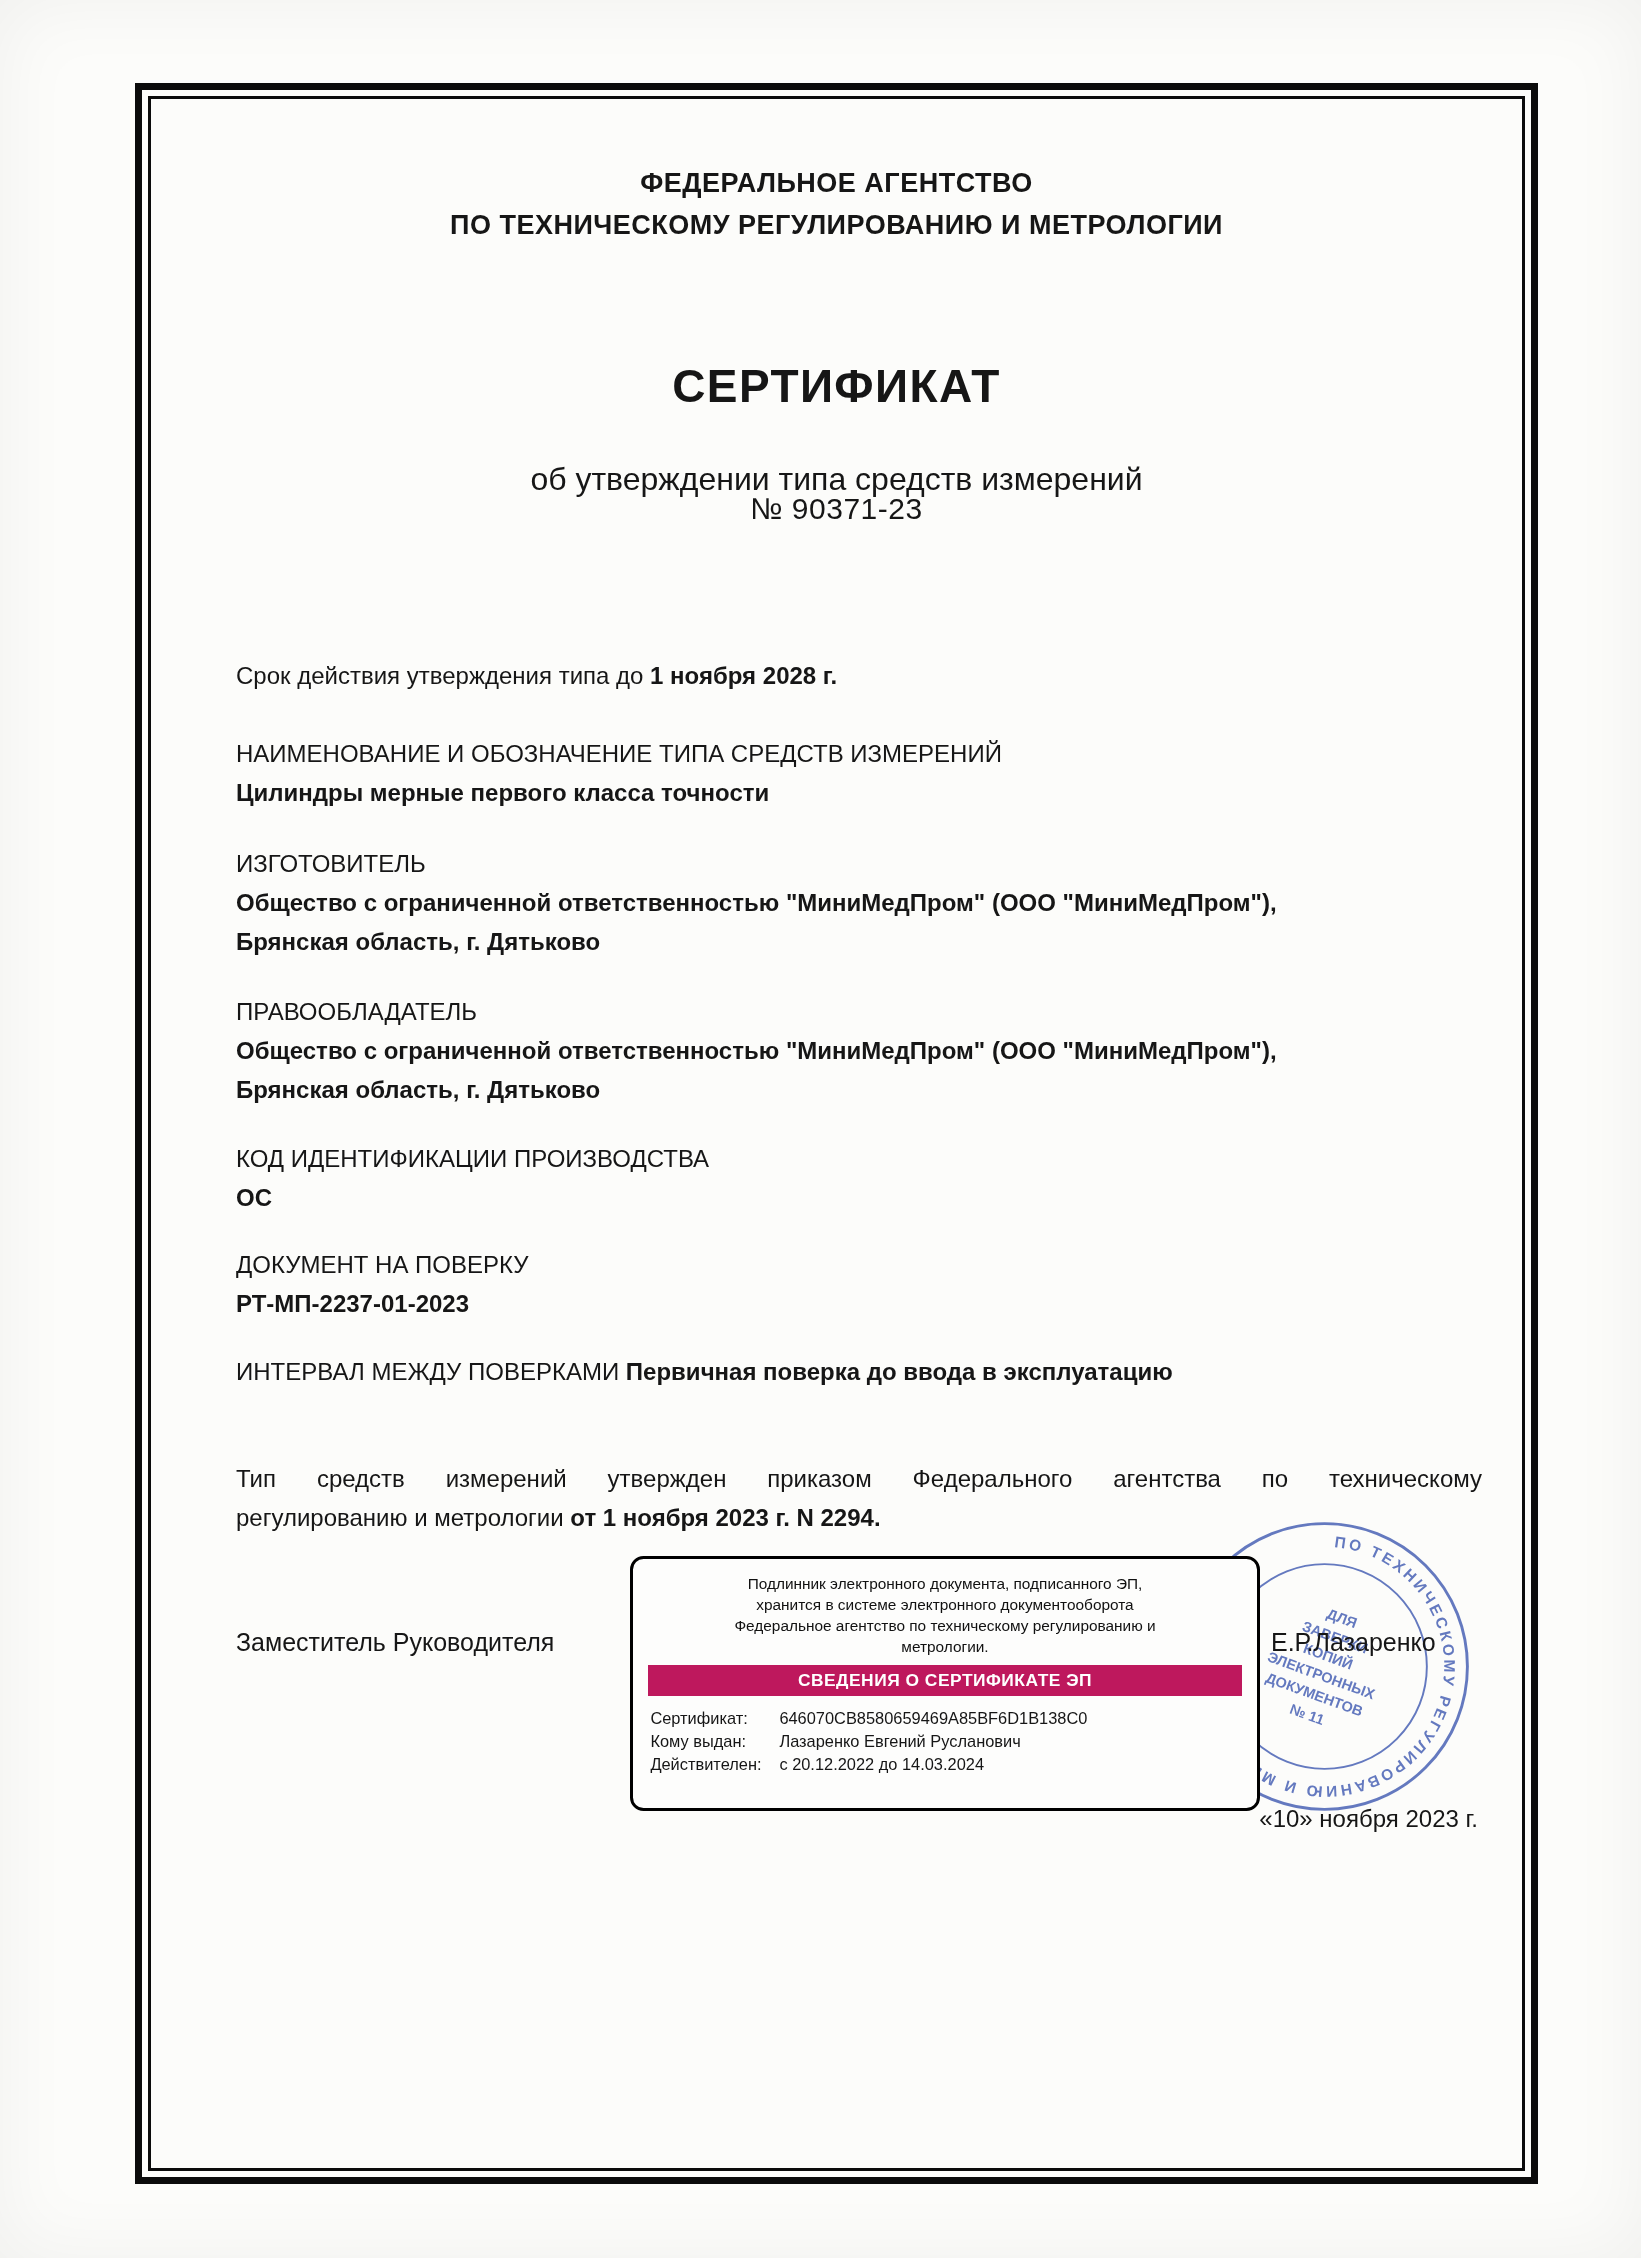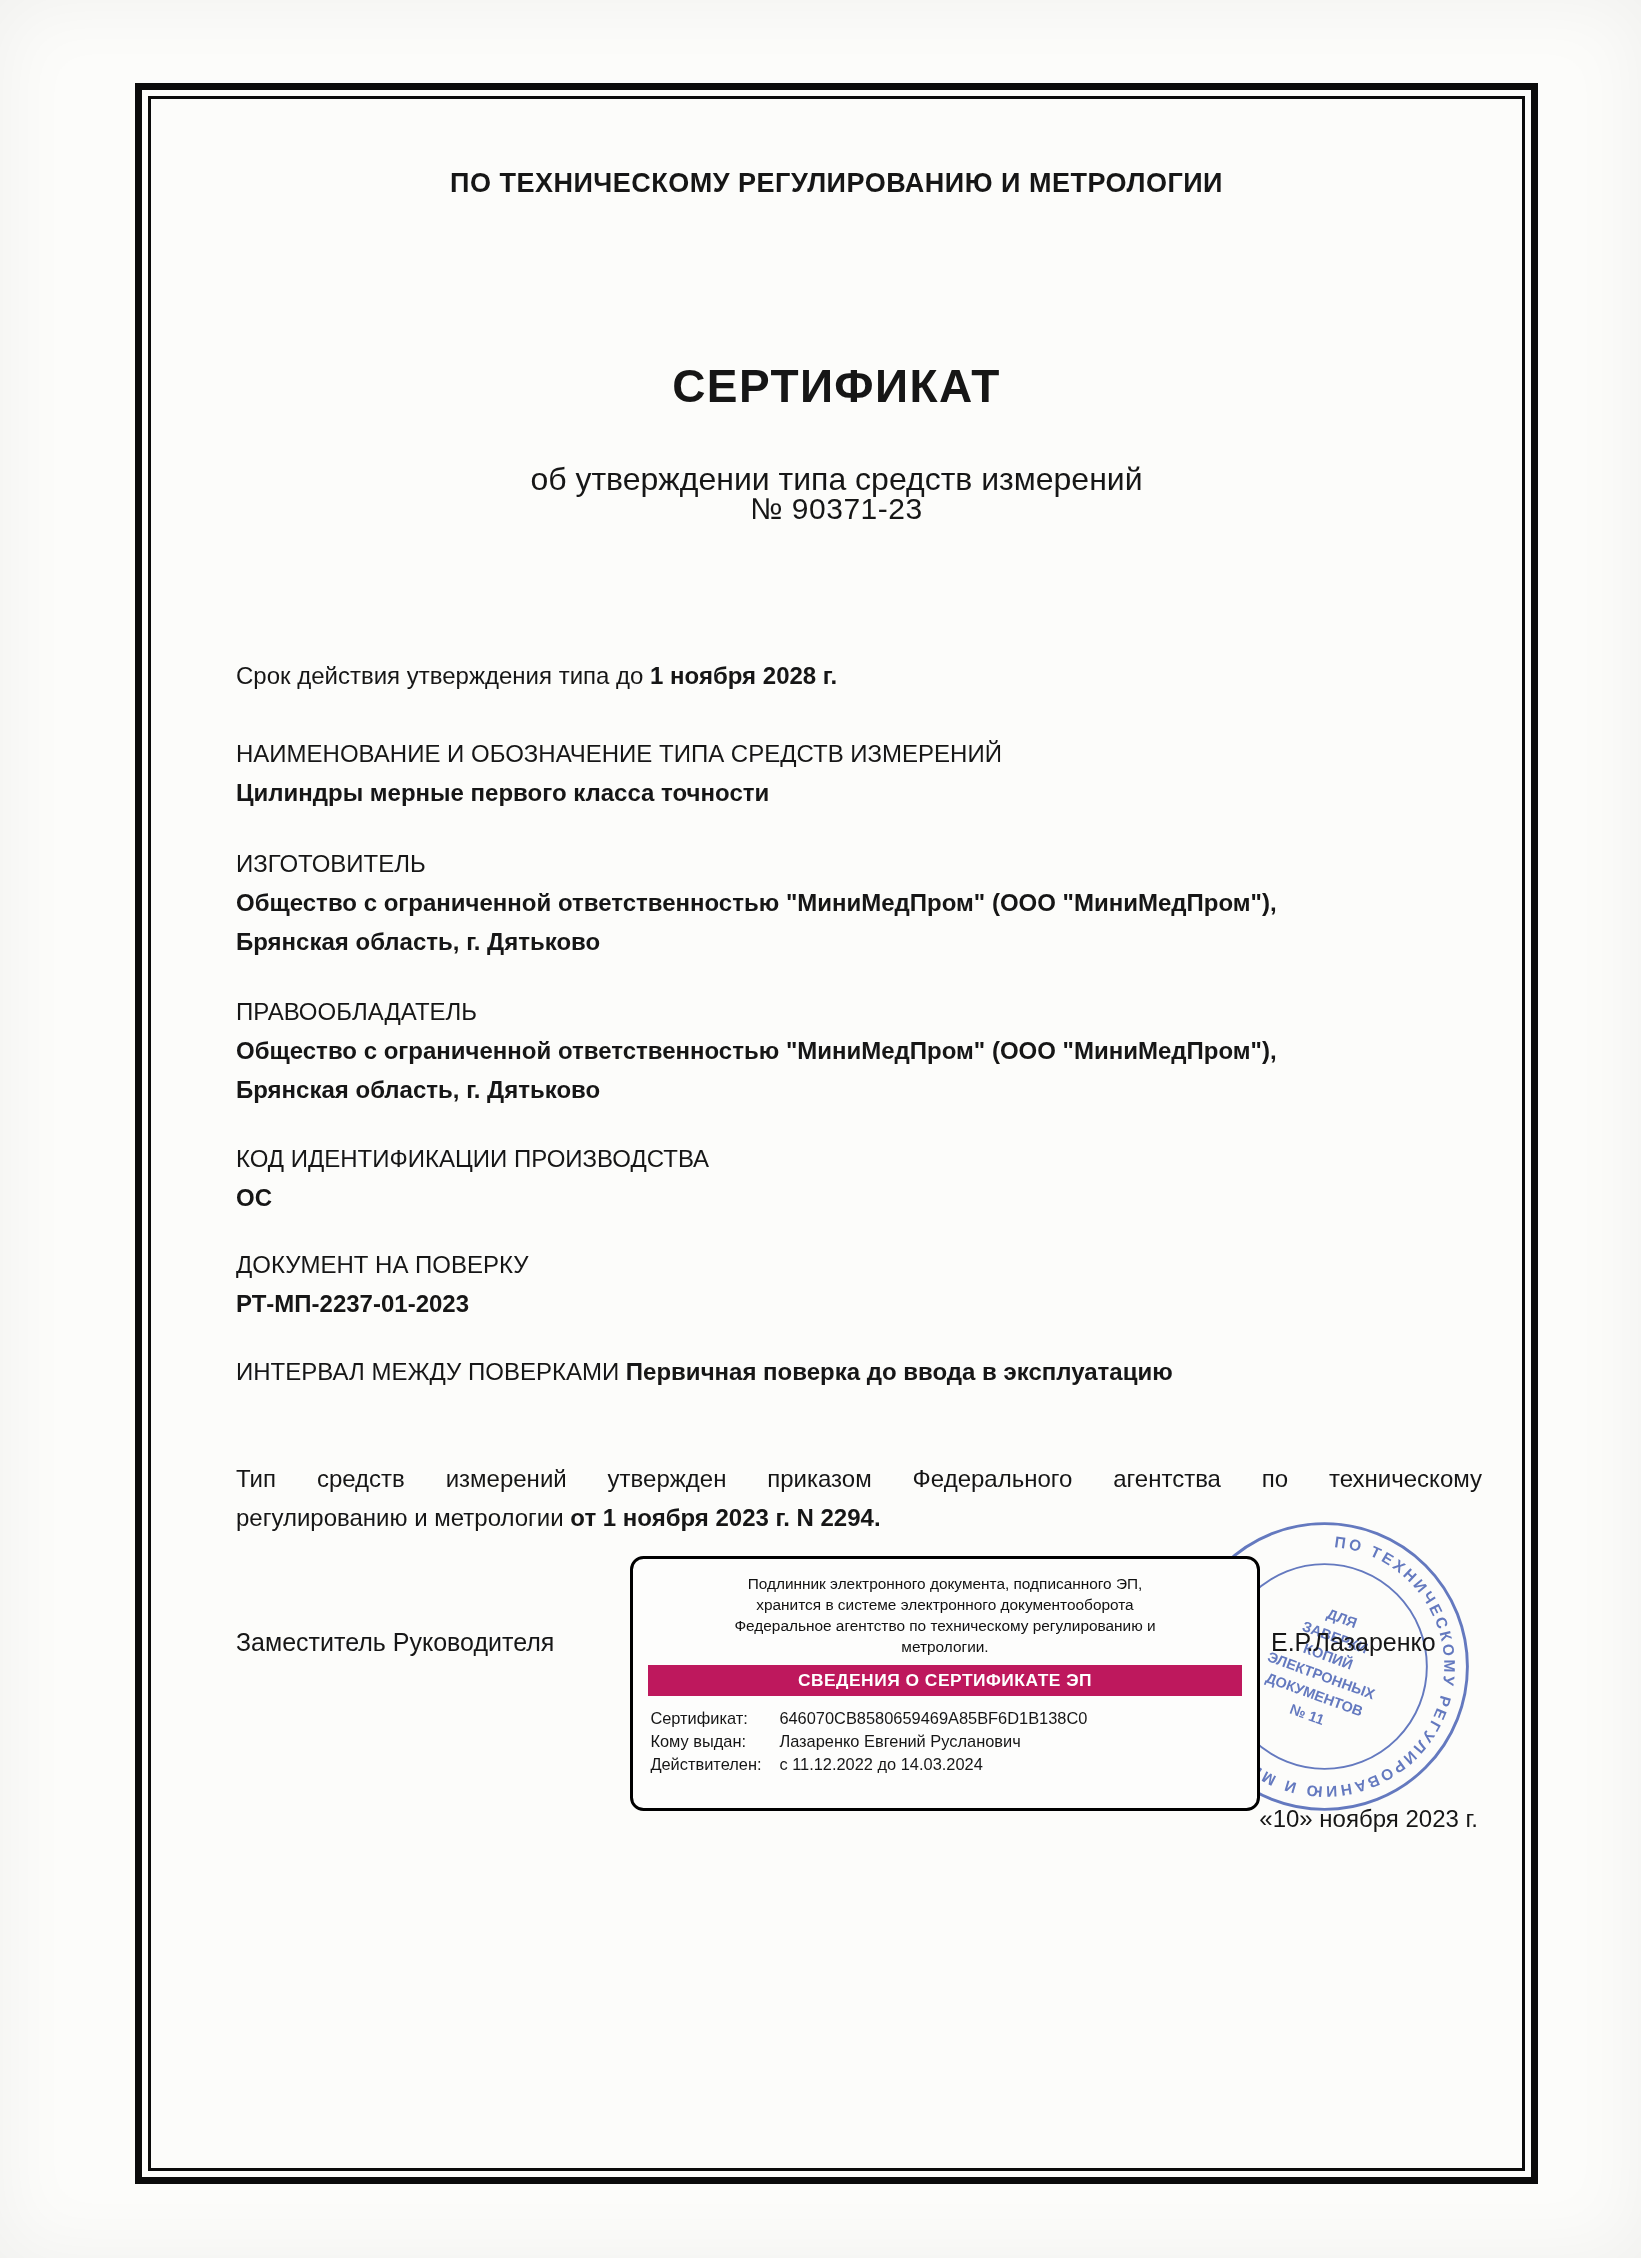--- a/index.html
+++ b/index.html
@@ -115,20 +115,21 @@
 </head>
 <body>
 
 <div class="page">
 
   <div class="frame">
     <div class="frame-inner"></div>
   </div>
 
   <div class="center-band agency">
+    <div>ФЕДЕРАЛЬНОЕ АГЕНТСТВО</div>
     <div>ПО ТЕХНИЧЕСКОМУ РЕГУЛИРОВАНИЮ И МЕТРОЛОГИИ</div>
   </div>
 
   <div class="center-band title">СЕРТИФИКАТ</div>
   <div class="center-band subtitle">об утверждении типа средств измерений</div>
   <div class="center-band number">№ 90371-23</div>
 
   <div class="bodytext" style="top:656px">
     <span>Срок действия утверждения типа до </span><b>1 ноября 2028 г.</b>
   </div>
@@ -203,21 +204,21 @@
     </div>
     <div class="esign-banner">СВЕДЕНИЯ О СЕРТИФИКАТЕ ЭП</div>
     <div class="esign-rows">
       <div>
         <span class="lbl">Сертификат:</span><span>646070CB8580659469A85BF6D1B138C0</span>
       </div>
       <div>
         <span class="lbl">Кому выдан:</span><span>Лазаренко Евгений Русланович</span>
       </div>
       <div>
-        <span class="lbl">Действителен:</span><span>с 11.12.2022 до 14.03.2024</span>
+        <span class="lbl">Действителен:</span><span>с 20.12.2022 до 14.03.2024</span>
       </div>
     </div>
   </div>
 
   <div class="sig-name">Е.Р.Лазаренко</div>
   <div class="sig-date">«10» ноября 2023 г.</div>
 
 </div>
 
 

